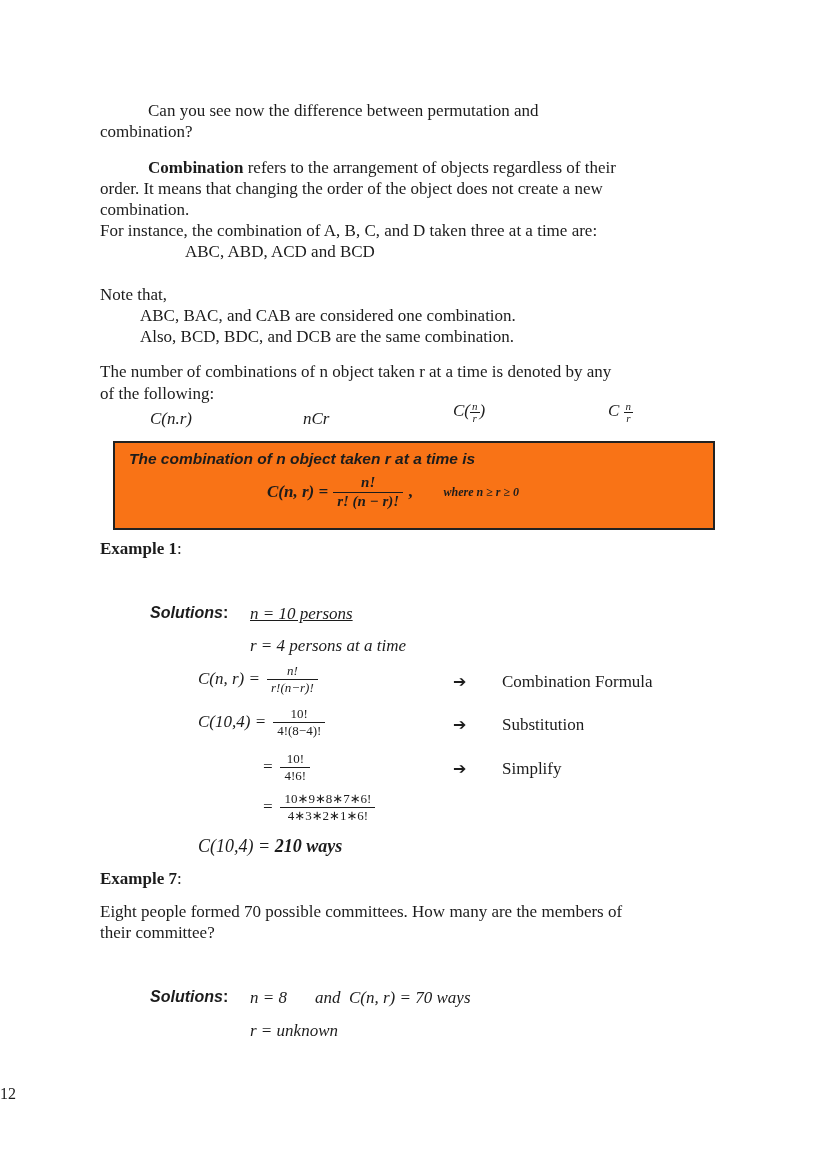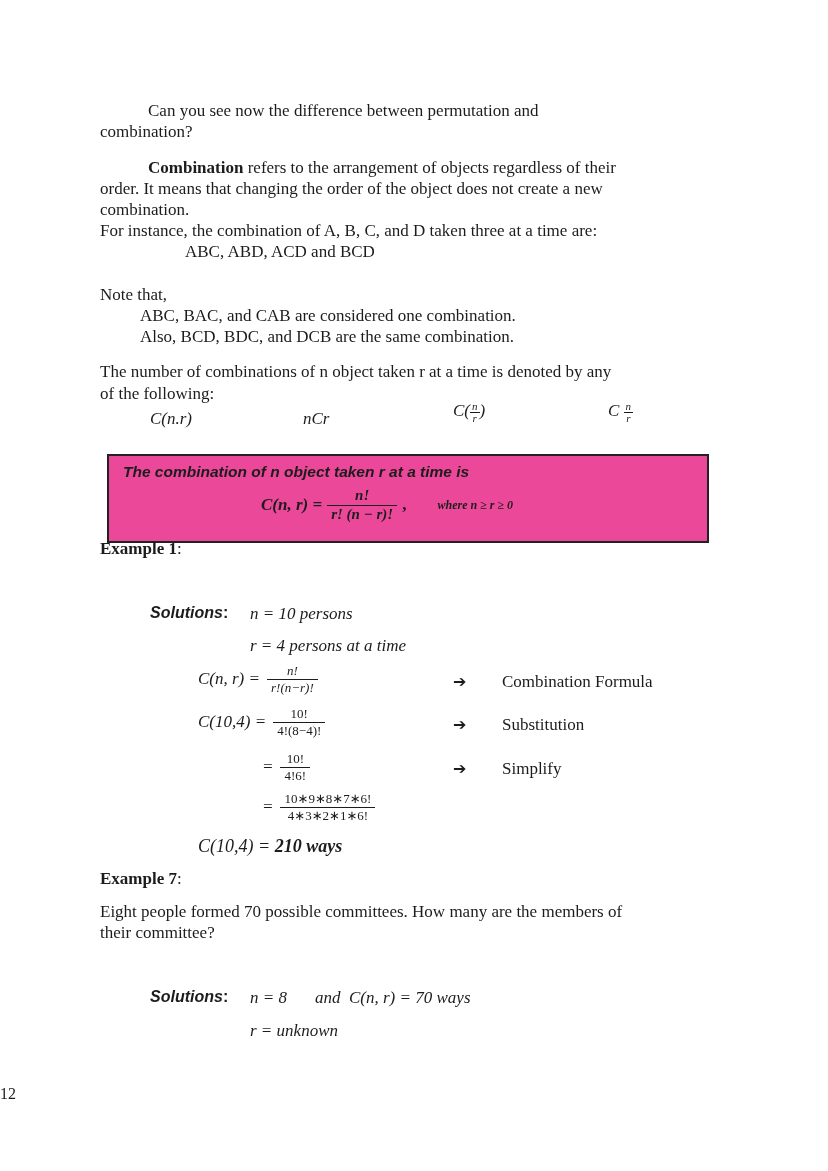--- a/index.html
+++ b/index.html
@@ -18,22 +18,22 @@
   .frac .num{display:block;border-bottom:1.4px solid #1c1c1c;padding:0 4px 1px 4px;}
   .frac .den{display:block;padding:1px 4px 0 4px;}
   .frac-sm{font-size:13px;}
   .frac-xs{font-size:11px;line-height:1.0;}
   .frac-xs .num{padding:0 2px 0 2px;border-bottom:1px solid #1c1c1c;}
   .frac-xs .den{padding:0 2px;}
   .eqrow{display:flex;align-items:center;column-gap:7px;}
   .arrow{font-family:"DejaVu Sans",sans-serif;font-weight:bold;font-size:16px;}
   .note{font-size:17px;}
   .box{
-    position:absolute;left:107px;top:441px;width:598px;height:85px;
-    border:2px solid #222222;background:#ec4899;margin-top:13px;
+    position:absolute;left:113px;top:441px;width:598px;height:85px;
+    border:2px solid #222222;background:#f97316;
   }
   .box-title{position:absolute;left:14px;top:7px;font-size:15.5px;}
   .box-formula{position:absolute;left:152px;top:32px;display:flex;align-items:center;column-gap:5px;}
   .pagenum{left:0;top:1085px;width:828px;text-align:left;font-size:16px;}
 </style>
 </head>
 <body>
 
 <div class="page">
 
@@ -71,21 +71,21 @@
           <span class="den it">r! (n − r)!</span>
         </span>
       <span class="b">,</span>
       <span class="bi" style="margin-left:26px;font-size:12px;">where n ≥ r ≥ 0</span>
     </div>
   </div>
 
   <div class="abs" style="left:100px;top:539px;"><b>Example 1</b><span>:</span></div>
 
   <div class="abs sansbi" style="left:150px;top:604px;font-size:16px;"><span>Solutions</span><span style="font-style:normal;">:</span></div>
-  <div class="abs it" style="left:250px;top:604px;">n = 10 persons</div>
+  <div class="abs it" style="left:250px;top:604px;text-decoration:underline;">n = 10 persons</div>
   <div class="abs it" style="left:250px;top:636px;font-style:italic;">r = 4 persons at a time</div>
 
   <div class="abs eqrow" style="left:198px;top:664px;">
     <span class="it">C(n, r) =</span>
     <span class="frac frac-sm it">
         <span class="num">n!</span>
         <span class="den">r!(n−r)!</span>
       </span>
   </div>
   <div class="abs arrow" style="left:453px;top:673px;">➔</div>

